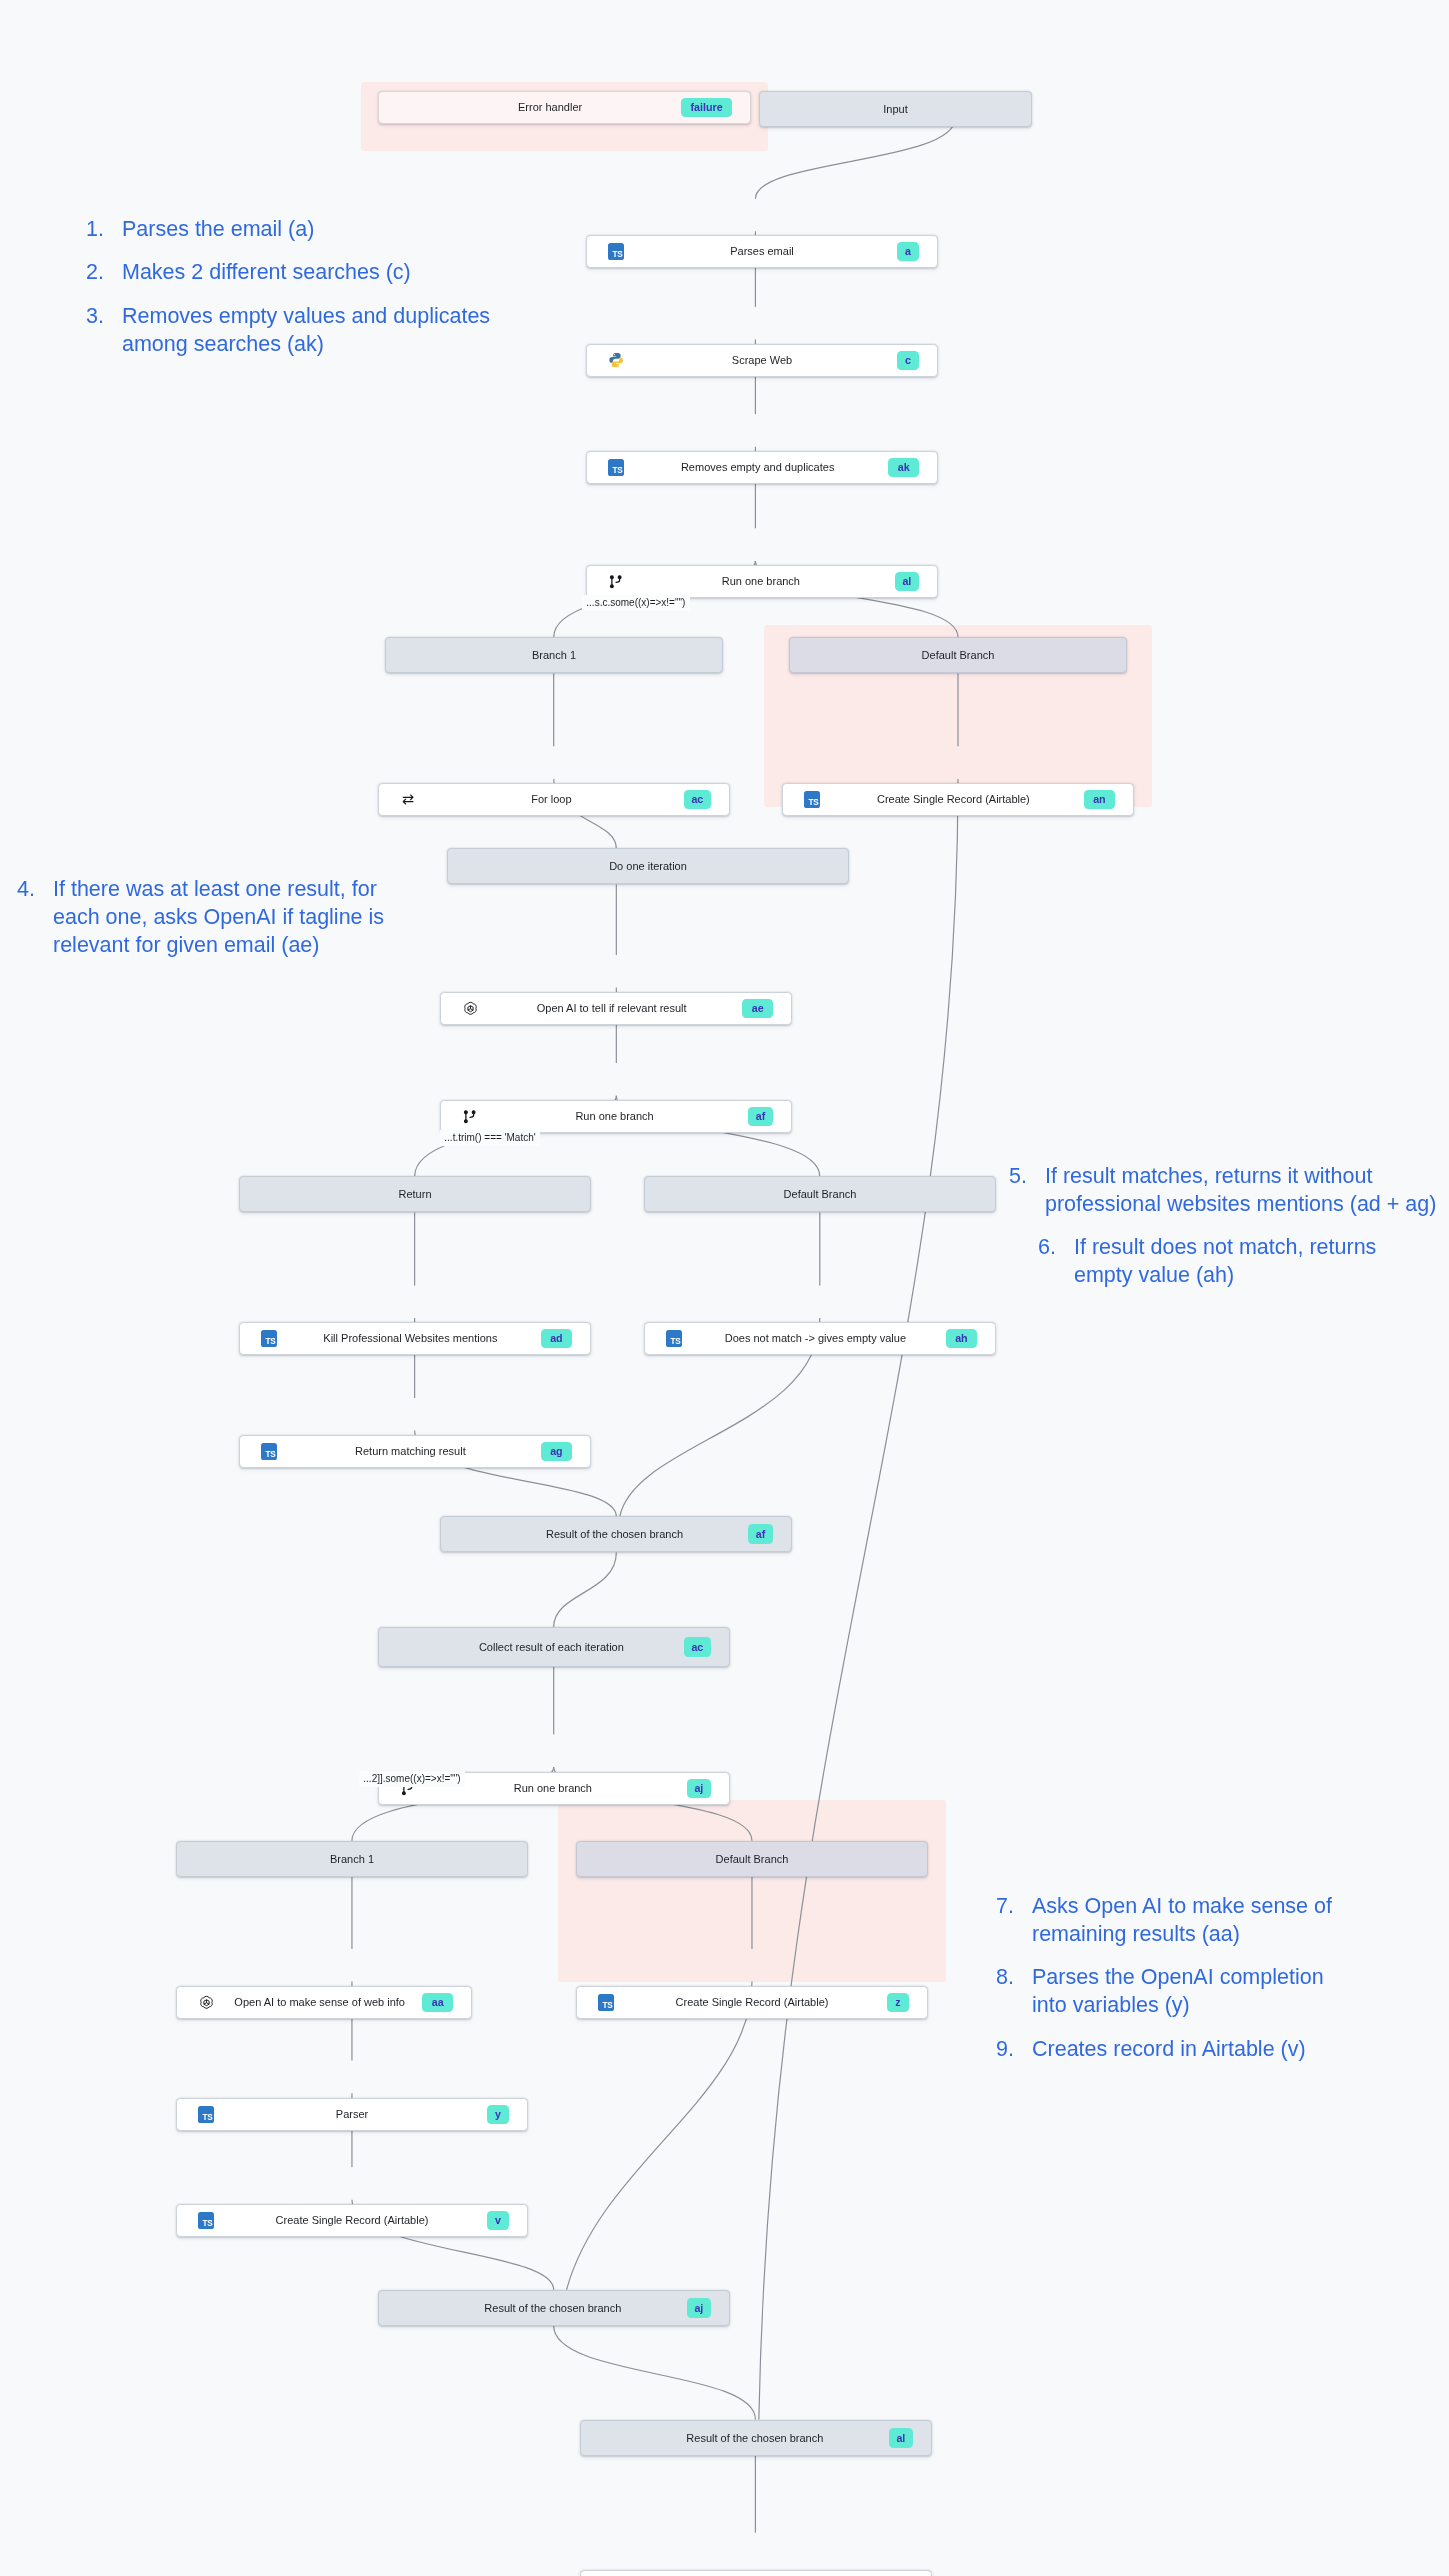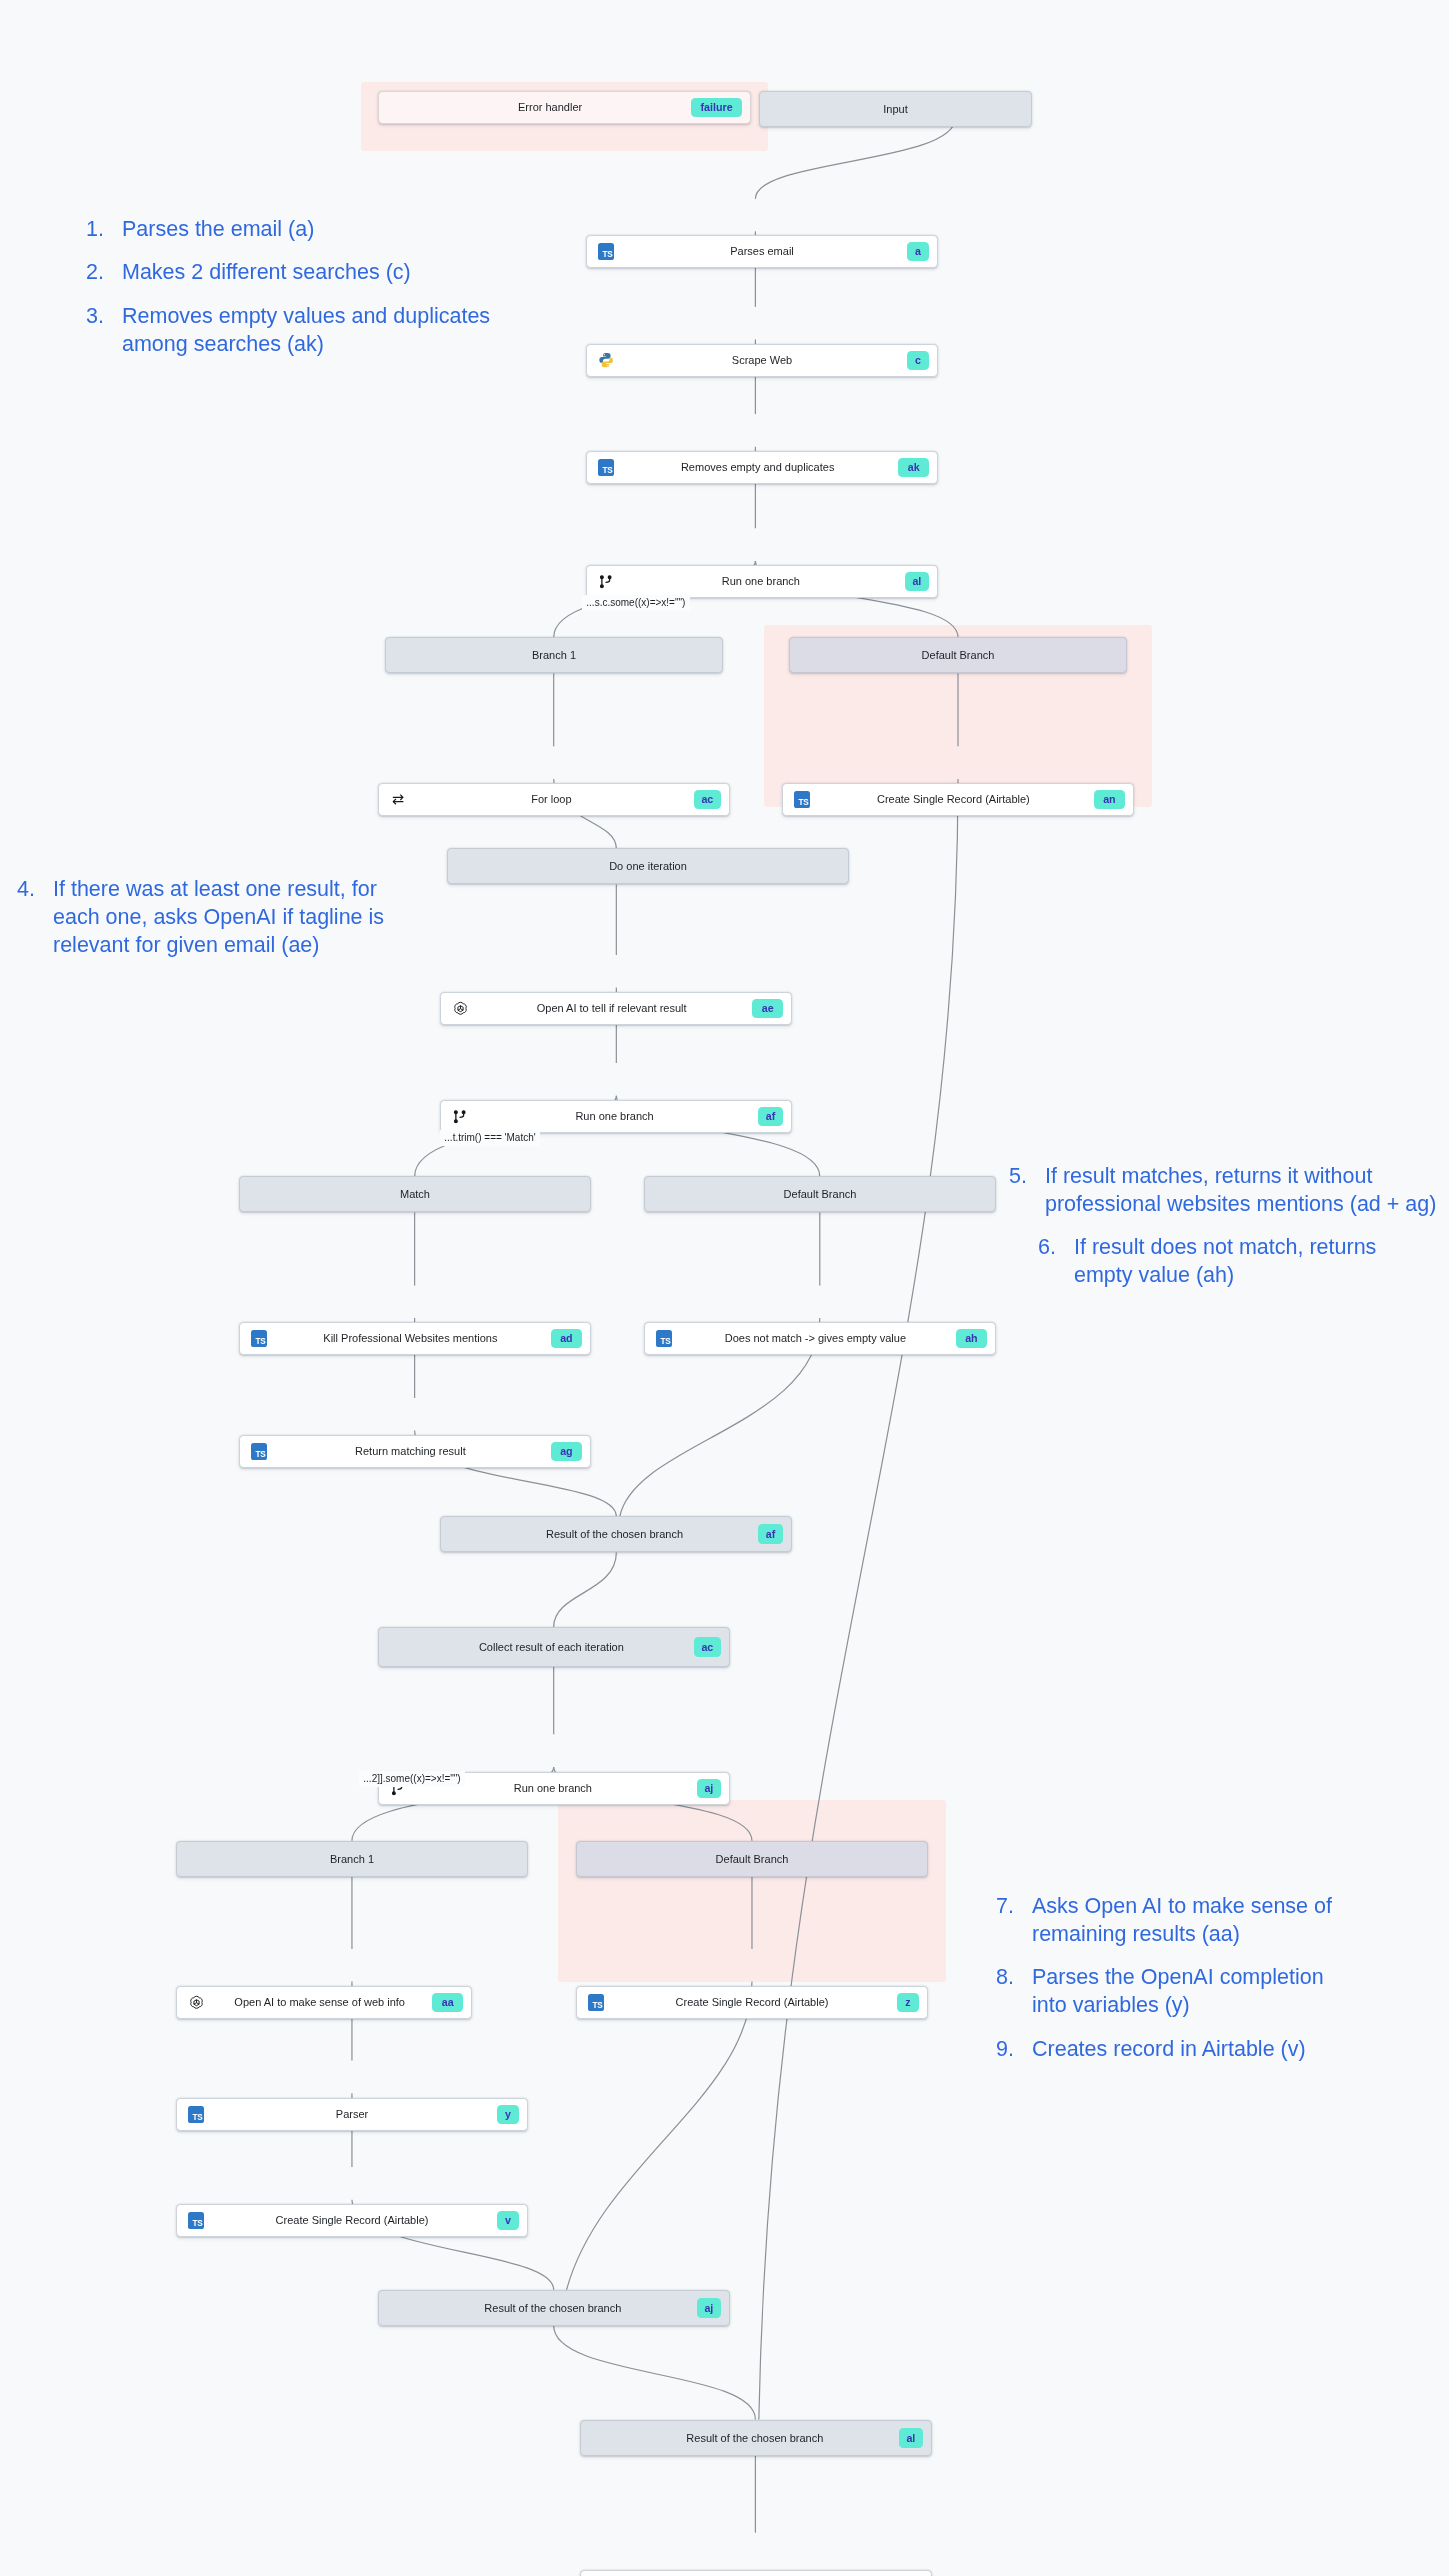--- a/index.html
+++ b/index.html
@@ -21,21 +21,21 @@
   .band-pink { background: #fbeae8; }
 
   
   .node {
     position: absolute;
     display: flex;
     align-items: center;
     border: 0.9px solid #cdd3da;
     border-radius: 4.3px;
     box-shadow: 0 0.9px 1.7px rgba(20,30,50,.17), 0 1.7px 4.3px rgba(20,30,50,.07);
-    padding: 0 8px;
+    padding: 0 18px;
     height: 33px;
   }
   .node .icon-slot {
     width: 22px; height: 22px;
     flex: 0 0 22px;
     display: flex; align-items: center; justify-content: center;
   }
   .node .node-label {
     flex: 1 1 auto;
     text-align: center;
@@ -295,21 +295,21 @@
       </svg>
     </span>
     <span class="node-label">Run one branch</span>
     <span class="badge">af</span>
   </div>
 
   <div class="cond-chip" style="left:440px; top:1130px;">...t.trim() === 'Match'</div>
 
   <div class="node n-step" style="left:239px; top:1176px; width:352px; height:36px;">
     <span class="spacer"></span>
-    <span class="node-label">Match</span>
+    <span class="node-label">Return</span>
     <span class="spacer"></span>
   </div>
 
   <div class="node n-step" style="left:644px; top:1176px; width:352px; height:36px;">
     <span class="spacer"></span>
     <span class="node-label">Default Branch</span>
     <span class="spacer"></span>
   </div>
 
   <div class="node n-white" style="left:239px; top:1285px; width:352px;">

